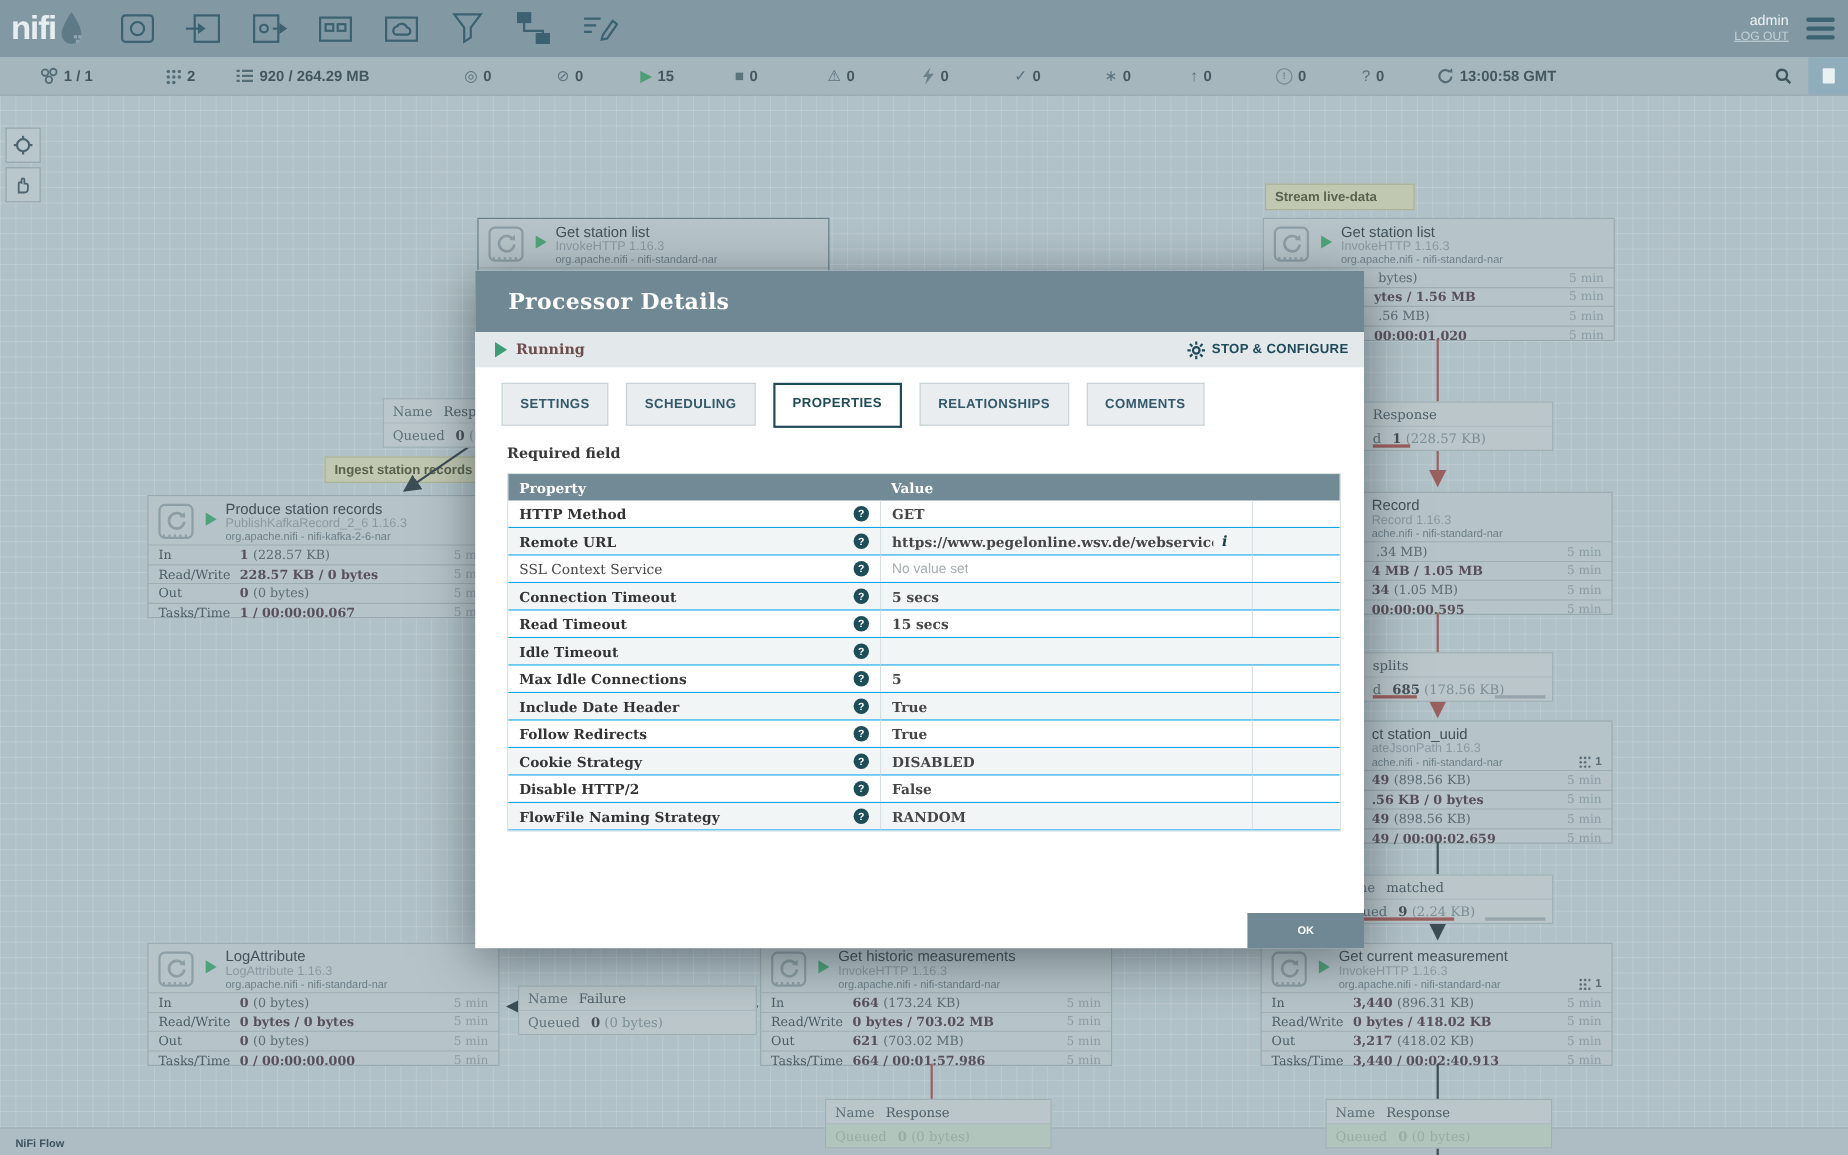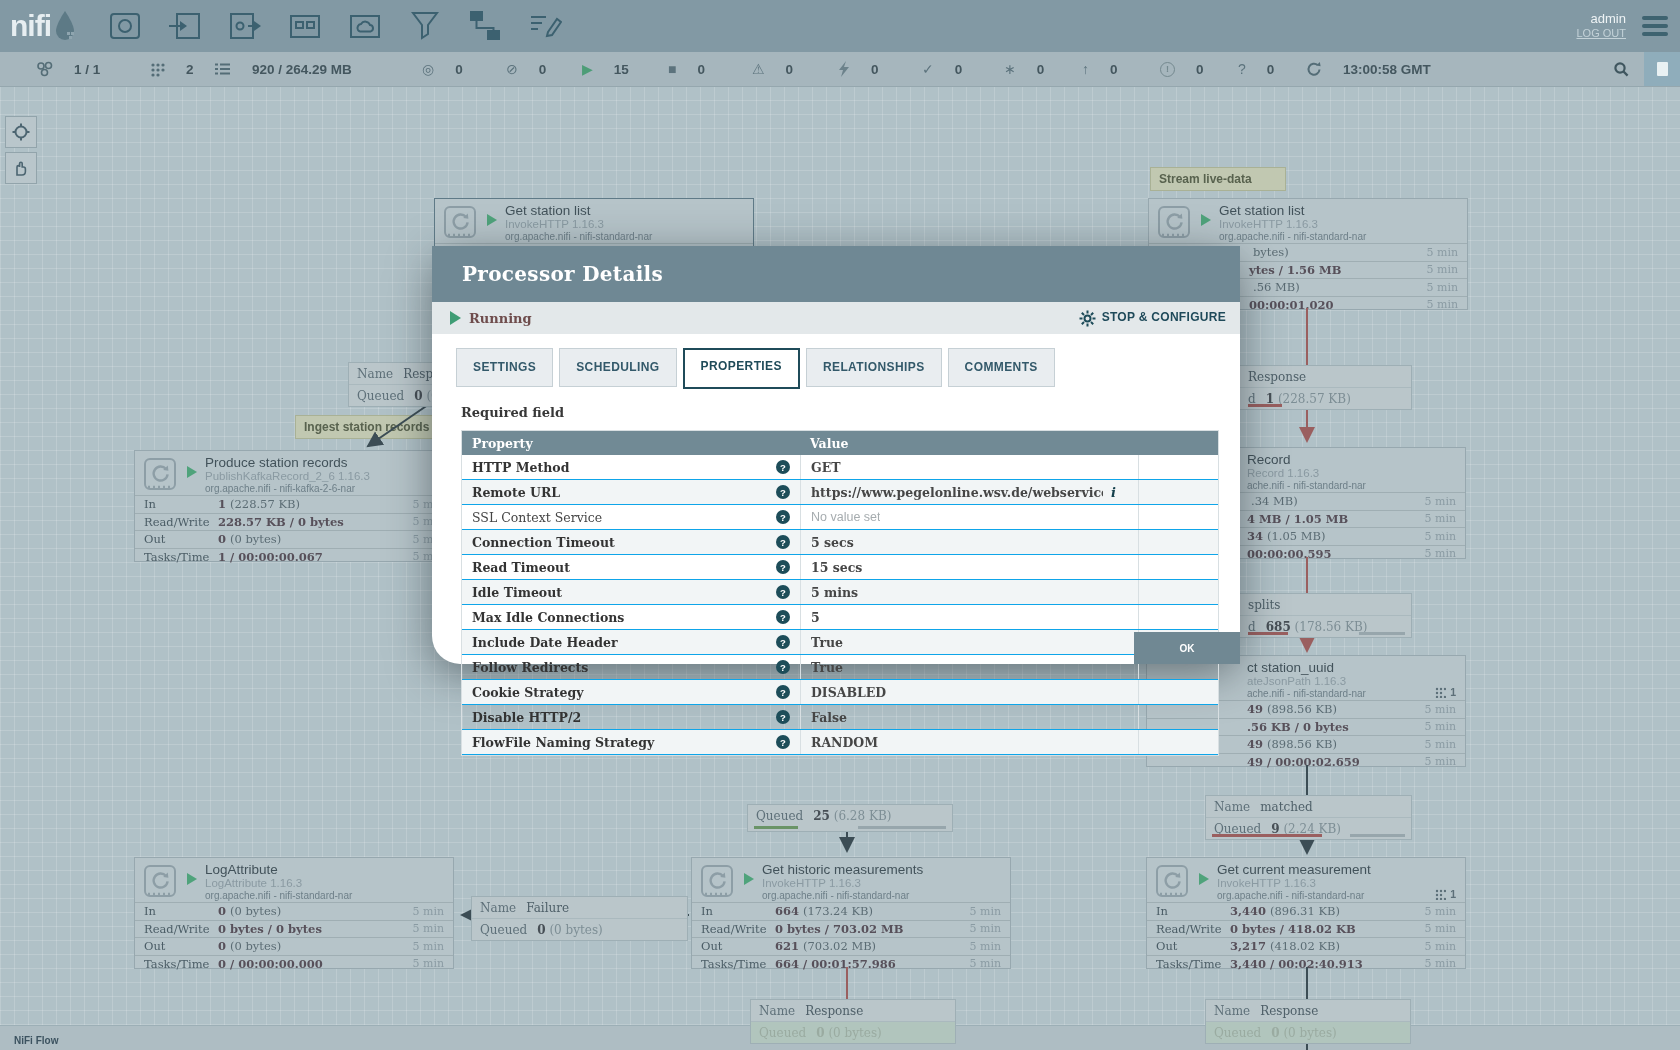--- a/index.html
+++ b/index.html
@@ -25,21 +25,21 @@
   .tool{width:36px;height:34px;display:flex;align-items:center;justify-content:center;}
   #hdr-right{margin-left:auto;display:flex;align-items:center;gap:16px;margin-right:12px;}
   #userbox{display:flex;flex-direction:column;align-items:flex-end;line-height:15px;}
   #username{color:#eef3f5;font-size:13px;}
   #logout{color:#c3d2d8;font-size:11px;text-decoration:underline;}
   #burger{display:flex;flex-direction:column;gap:4px;cursor:pointer;}
   #burger div{width:26px;height:4px;background:#3e6370;border-radius:2px;}
   
   #sbar{position:absolute;top:52px;left:0;right:0;height:34px;background:#a6b6bd;z-index:10;
     border-bottom:1px solid #95a7ae;font-size:13.5px;font-weight:bold;color:#44575f;}
-  .sbi{position:absolute;top:0;height:34px;display:flex;align-items:center;gap:21px;}
+  .sbi{position:absolute;top:0;height:34px;display:flex;align-items:center;gap:5px;}
   .sbg{font-size:14px;color:#5c737d;font-weight:normal;}
   .sbg.green{color:#4d9d77;}
   .bang{display:inline-flex;width:13px;height:13px;border:1.5px solid #74898f;border-radius:50%;
     align-items:center;justify-content:center;font-size:9px;color:#74898f;}
   #sq-btn{position:absolute;right:0;top:0;width:36px;height:34px;background:#8fadbb;
     display:flex;align-items:center;justify-content:center;}
   #sq-btn .doc{width:11px;height:14px;background:#e9f1f3;border-radius:1px;}
   
   .proc{position:absolute;width:318px;height:110px;background:#b6c4c9;border:1px solid #97a8af;z-index:2;}
   .proc.sel{border:1px solid #5f7a87;}
@@ -74,31 +74,31 @@
   .conn .nv{color:#4f6069;}
   .conn .qnum{font-weight:bold;color:#474f56;}
   .conn .qrest{color:#7d8e95;}
   .conn .row.faint{background:rgba(160,195,165,0.35);}
   .conn .row.faint .k,.conn .row.faint .qnum,.conn .row.faint .qrest{color:#9aaba1;}
   .fragc .row{padding-left:42px;}
   .bar{position:absolute;bottom:2px;height:3px;}
   
   #wires{position:absolute;left:0;top:0;z-index:4;pointer-events:none;}
   
-  #dialog{position:absolute;left:432px;top:246px;width:808px;height:418px;background:#fff;
-    z-index:20;box-shadow:0 10px 44px rgba(25,35,42,0.5);border-radius:28px;}
+  #dialog{position:absolute;left:432px;top:246px;width:808px;height:616px;background:#fff;
+    z-index:20;box-shadow:0 10px 44px rgba(25,35,42,0.5);}
   #dlg-hd{height:56px;background:#6f8894;color:#fff;font-family:"DejaVu Serif",serif;
     font-weight:bold;font-size:20px;line-height:56px;padding-left:30px;letter-spacing:.3px;}
   #dlg-status{height:32px;background:#e3e8ea;display:flex;align-items:center;padding:0 14px 0 18px;}
   .runtri{width:0;height:0;border-left:11px solid #3f9d75;border-top:7px solid transparent;
     border-bottom:7px solid transparent;}
   #run-txt{font-family:"DejaVu Serif",serif;font-weight:bold;font-size:13px;color:#6e4c4c;margin-left:8px;}
   #sc{margin-left:auto;display:flex;align-items:flex-start;gap:6px;font-size:12px;font-weight:bold;
     color:#1f4a5a;letter-spacing:.3px;cursor:pointer;}
-  #tabs{display:flex;gap:6px;padding:14px 0 0 24px;}
+  #tabs{display:flex;gap:16px;padding:14px 0 0 24px;}
   .tab{padding:0 16px;height:37px;line-height:37px;background:#e9edf0;border:1px solid #c6d0d5;
     font-size:12px;font-weight:bold;color:#33596a;letter-spacing:.4px;text-align:center;cursor:pointer;}
   .tab.active{background:#fff;border:2px solid #1f4b59;color:#1f4b59;line-height:33px;}
   #req{margin:16px 0 10px 29px;font-family:"DejaVu Serif",serif;font-weight:bold;font-size:13px;color:#383838;}
   #ptable{margin-left:29px;width:758px;height:326px;overflow:hidden;border:1px solid #d8dfe2;box-sizing:border-box;}
   #phead{display:flex;height:24px;background:#718a95;align-items:center;
     font-family:"DejaVu Serif",serif;font-weight:bold;font-size:12.5px;color:#fff;}
   #phead .c1{width:338px;padding-left:10px;box-sizing:border-box;}
   #phead .c2{width:338px;padding-left:10px;box-sizing:border-box;}
   .prow{display:flex;height:24px;align-items:center;border-top:1px solid #0ea5e9;}
@@ -861,23 +861,20 @@
           <div class="c2">
               <span class="val">15 secs</span>
             </div>
             <div class="c3"></div>
         </div>
         <div class="prow">
           <div class="c1">
               <span class="pname">Idle Timeout</span>
               <span class="help">?</span>
             </div>
-          <div class="c2">
-              <span class="val">5 mins</span>
-            </div>
             <div class="c3"></div>
         </div>
         <div class="prow">
           <div class="c1">
               <span class="pname">Max Idle Connections</span>
               <span class="help">?</span>
             </div>
           <div class="c2">
               <span class="val">5</span>
             </div>

